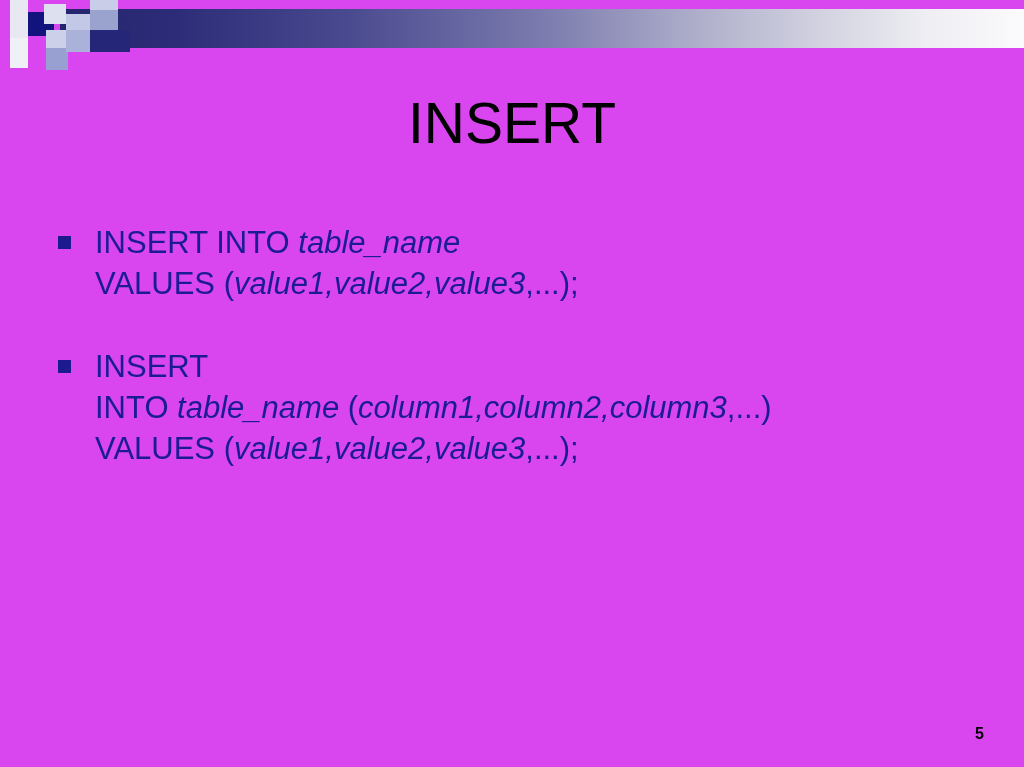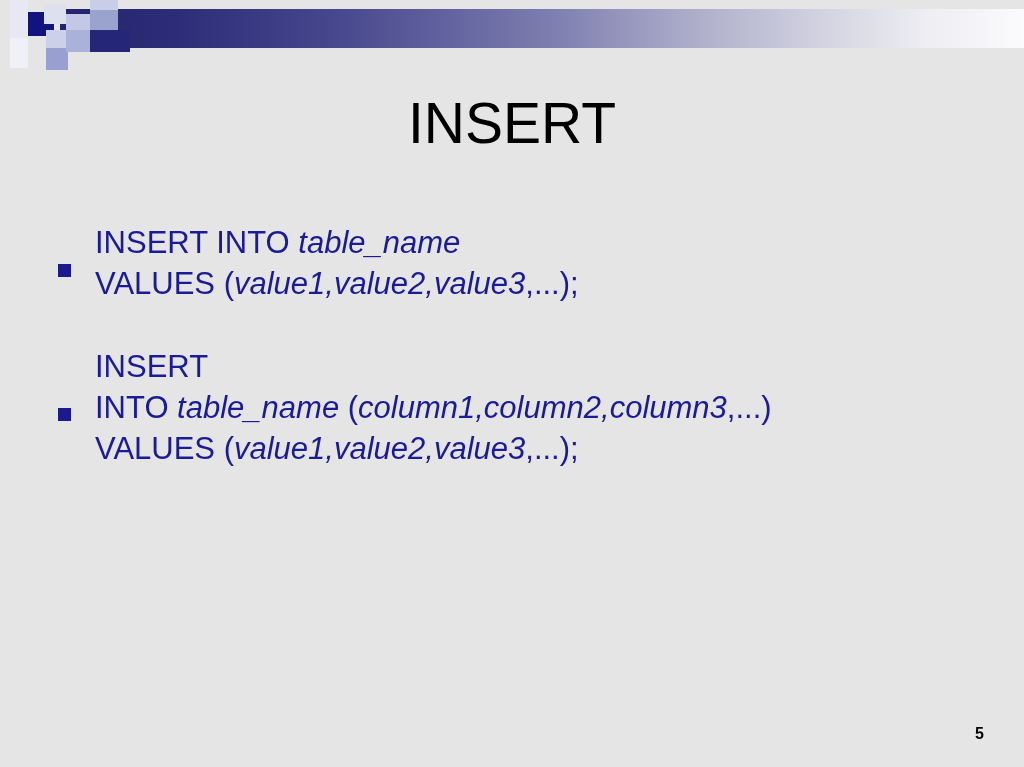--- a/index.html
+++ b/index.html
@@ -10,21 +10,21 @@
     width: 1024px;
     height: 767px;
     background: #ffffff;
     font-family: "Liberation Sans", sans-serif;
     overflow: hidden;
   }
   .slide {
     position: relative;
     width: 1024px;
     height: 767px;
-    background: #e5e5e5;
+    background: #d946ef;
   }
 
   
   .banner {
     position: absolute;
     left: 0;
     top: 0;
     width: 1024px;
     height: 72px;
   }
@@ -64,21 +64,21 @@
 
   
   .body-block {
     position: absolute;
     left: 58px;
     top: 222px;
     width: 920px;
   }
   .bullet-row {
     display: flex;
-    align-items: center;
+    align-items: flex-start;
     margin-bottom: 42px;
   }
   .bullet-marker {
     flex: 0 0 auto;
     width: 13px;
     height: 13px;
     background: #1b1b8e;
     margin-top: 14px;
     margin-right: 24px;
   }

